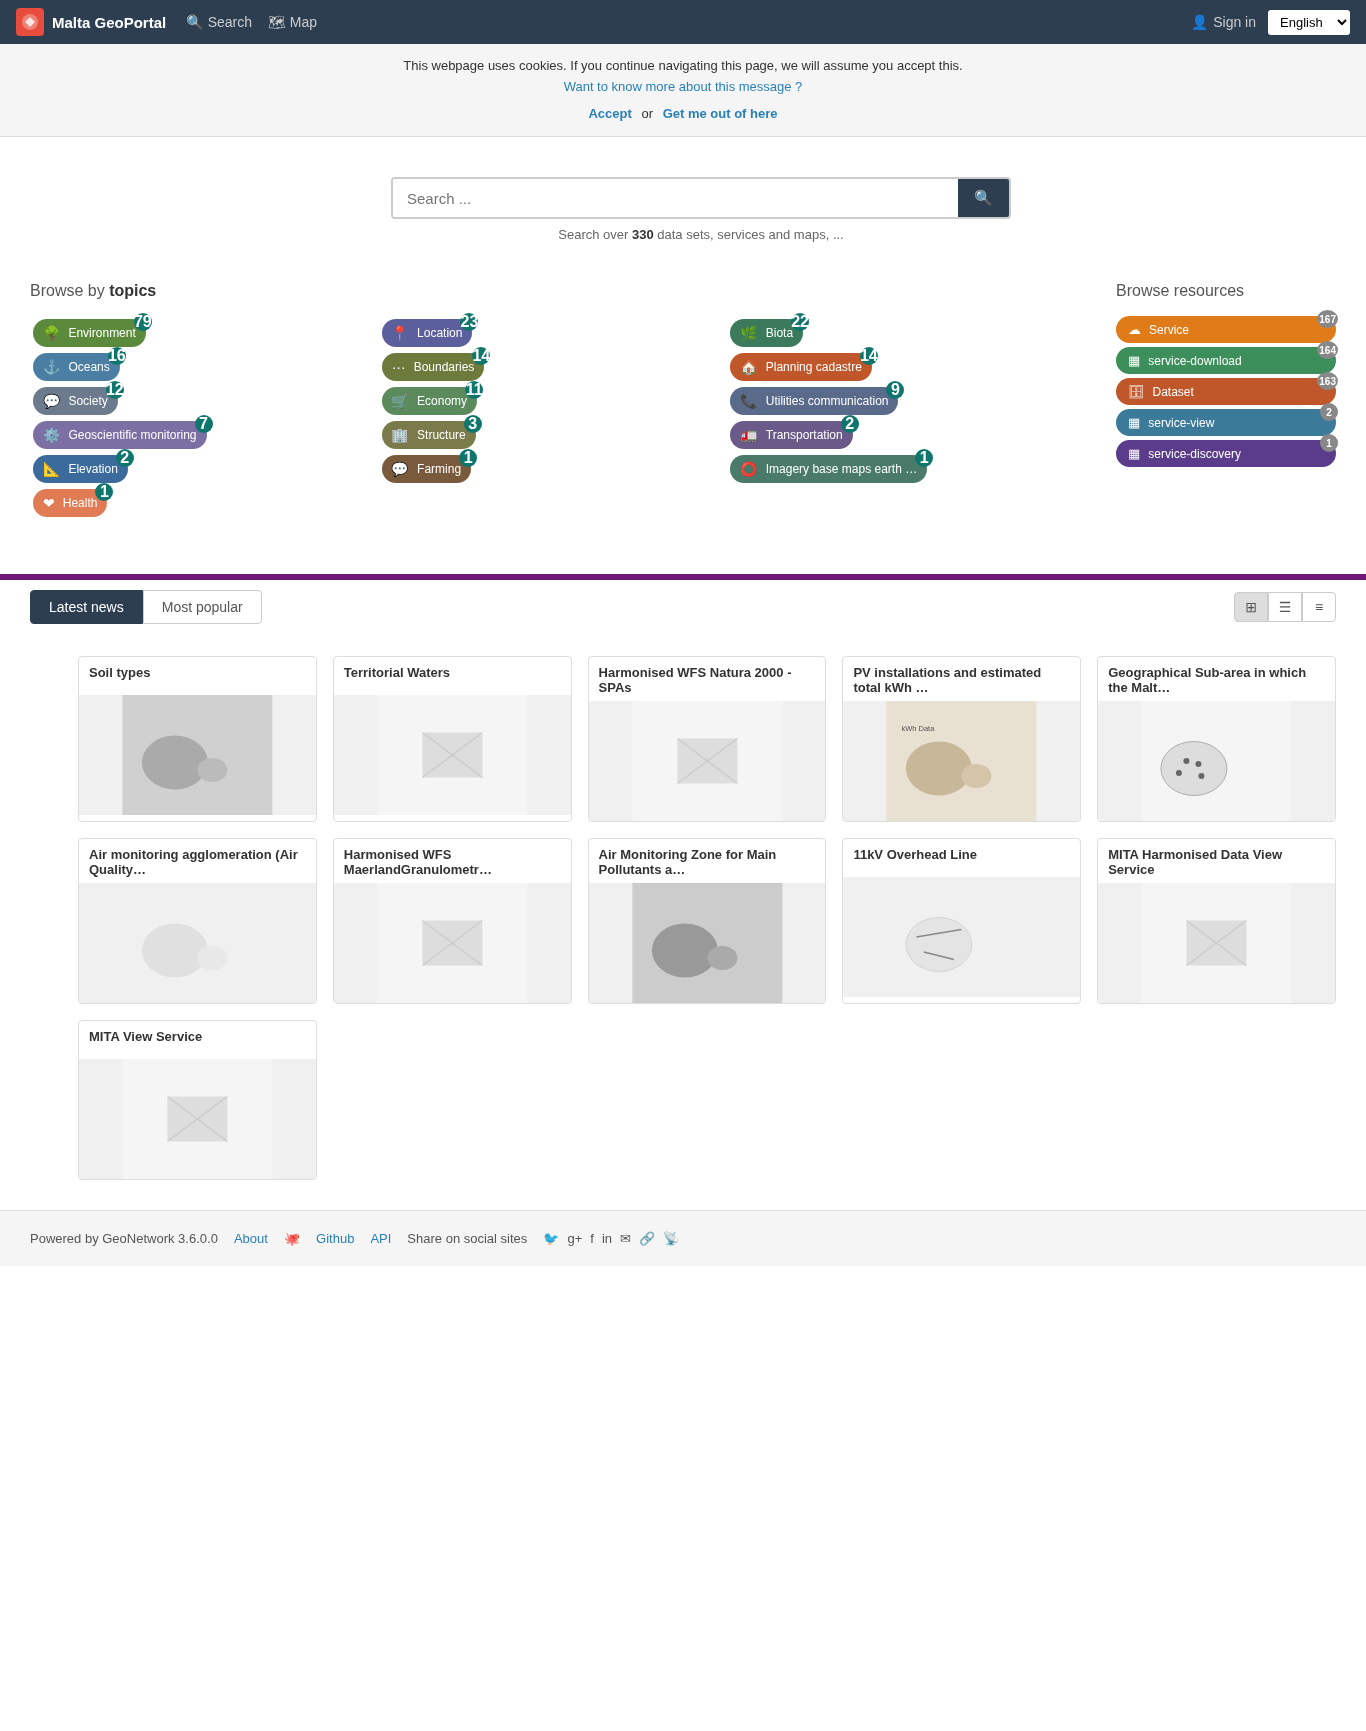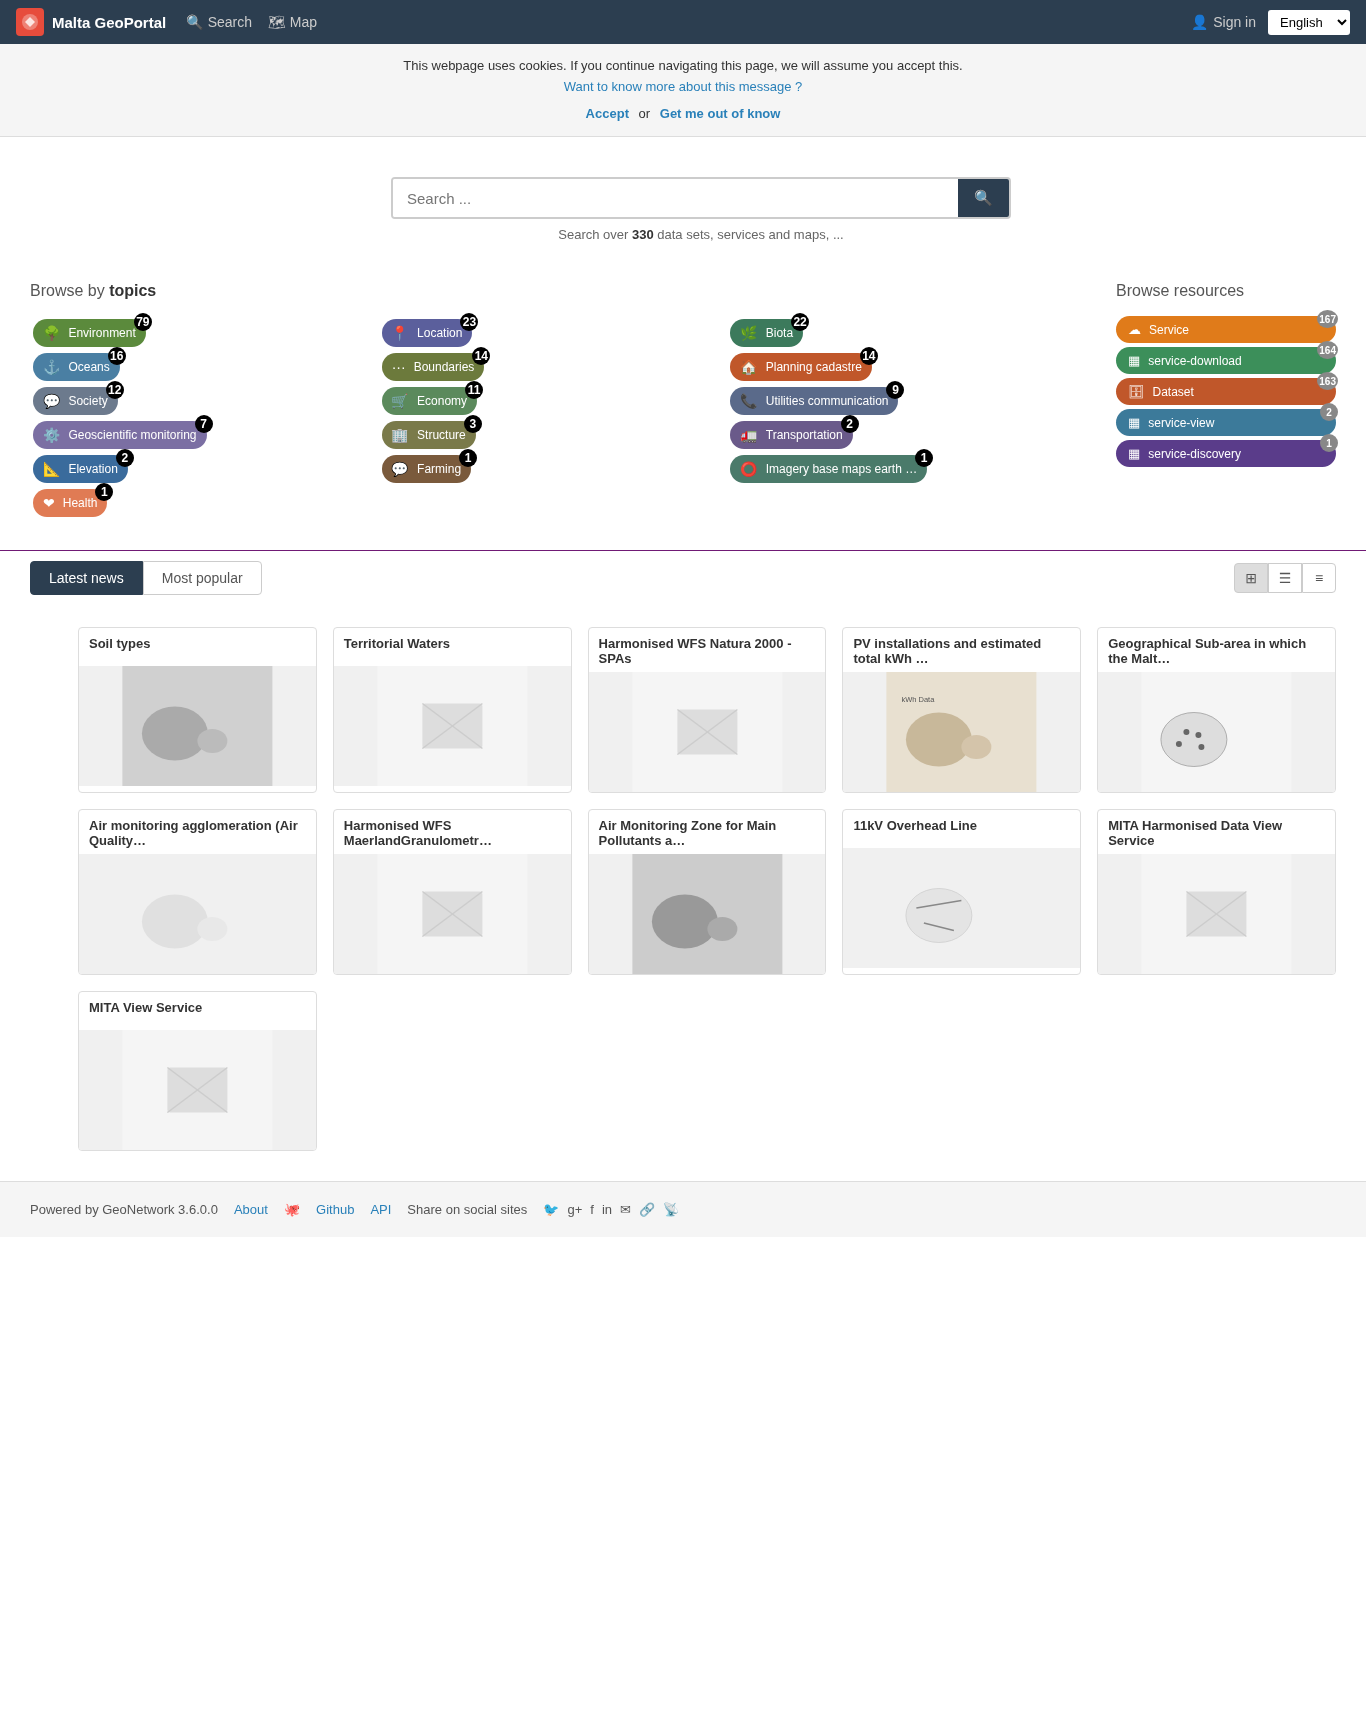--- a/index.html
+++ b/index.html
@@ -38,38 +38,38 @@
     .browse-topics { flex: 1; display: grid; grid-template-columns: repeat(3, 1fr); gap: 0; }
     .browse-resources { width: 220px; }
     .browse-resources-title { font-size: 16px; color: #555; margin-bottom: 16px; }
 
     .topic-item {
       display: flex; align-items: center; gap: 8px; padding: 6px 10px; border-radius: 20px;
       margin: 3px; cursor: pointer; position: relative; font-size: 13px; color: #fff;
       text-decoration: none; width: fit-content;
     }
     .topic-item .badge {
-      position: absolute; top: -6px; right: -6px; background: #000000; color: white;
-      border-radius: 50%; width: 18px; height: 18px; font-size: 12px;
+      position: absolute; top: -6px; right: -6px; background: #0f766e; color: white;
+      border-radius: 50%; width: 18px; height: 18px; font-size: 16px;
       display: flex; align-items: center; justify-content: center; font-weight: bold;
     }
 
     .resource-item {
       display: flex; align-items: center; gap: 8px; padding: 6px 12px; border-radius: 20px;
       margin: 4px 0; cursor: pointer; position: relative; font-size: 13px; color: #fff;
       text-decoration: none; width: 100%;
     }
     .resource-item .badge {
       position: absolute; top: -6px; right: -2px; background: #888; color: white;
       border-radius: 50%; min-width: 18px; height: 18px; font-size: 10px;
       display: flex; align-items: center; justify-content: center; font-weight: bold; padding: 0 2px;
     }
 
     
-    .tabs-section { padding: 10px 30px 16px; border-top: 1px solid #701a75; margin-top: 0; }
+    .tabs-section { padding: 10px 30px 16px; border-top: 6px solid #701a75; margin-top: 24px; }
     .tabs-header { display: flex; align-items: center; justify-content: space-between; margin-bottom: 16px; }
     .tabs-left { display: flex; gap: 0; }
     .tab-btn {
       padding: 8px 18px; border: 1px solid #ccc; background: #fff; cursor: pointer;
       font-size: 14px; color: #555;
     }
     .tab-btn.active { background: #2c3e50; color: #fff; border-color: #2c3e50; }
     .tab-btn:first-child { border-radius: 4px 0 0 4px; }
     .tab-btn:last-child { border-radius: 0 4px 4px 0; }
     .view-toggle { display: flex; gap: 0; }
@@ -134,21 +134,21 @@
 </nav>
 
 <div class="cookie-banner">
   <div>This webpage uses cookies. If you continue navigating this page, we will assume you accept this.</div>
   <div>
     <a href="#">Want to know more about this message ?</a>
   </div>
   <div class="cookie-actions">
     <a href="#">Accept</a>
     <span> or </span>
-    <a href="#">Get me out of know</a>
+    <a href="#">Get me out of here</a>
   </div>
 </div>
 
 <div class="search-hero">
   <div class="search-bar">
     <input type="text" placeholder="Search ..." style="">
     <button>🔍</button>
   </div>
   <div class="search-hint">
     <span>Search over </span><strong>330</strong><span> data sets, services and maps, ...</span>

